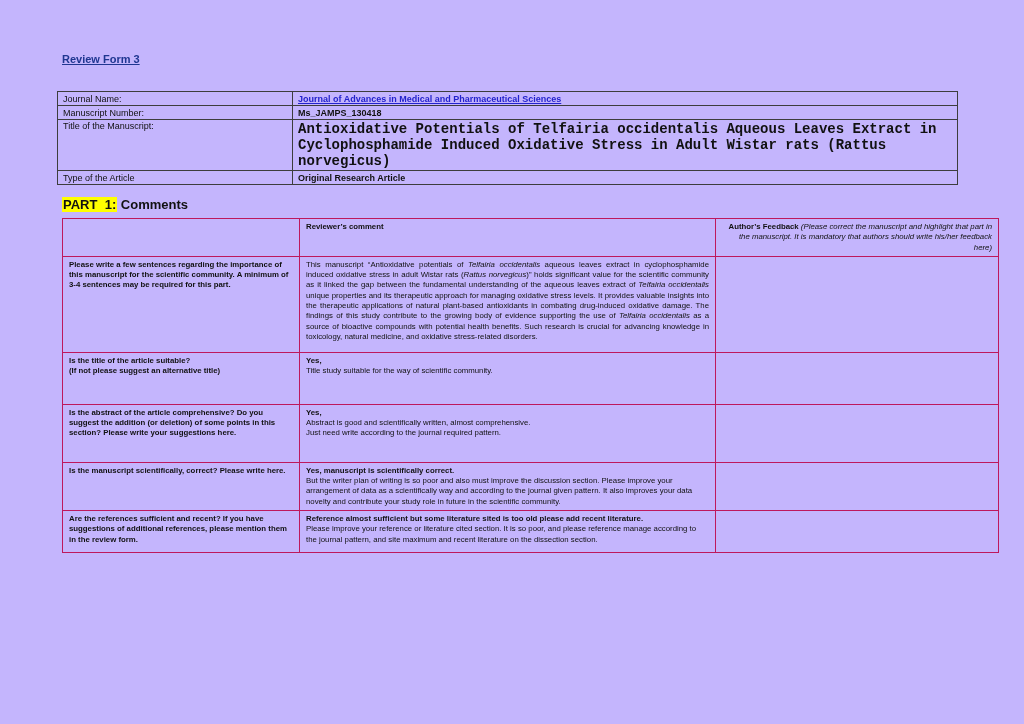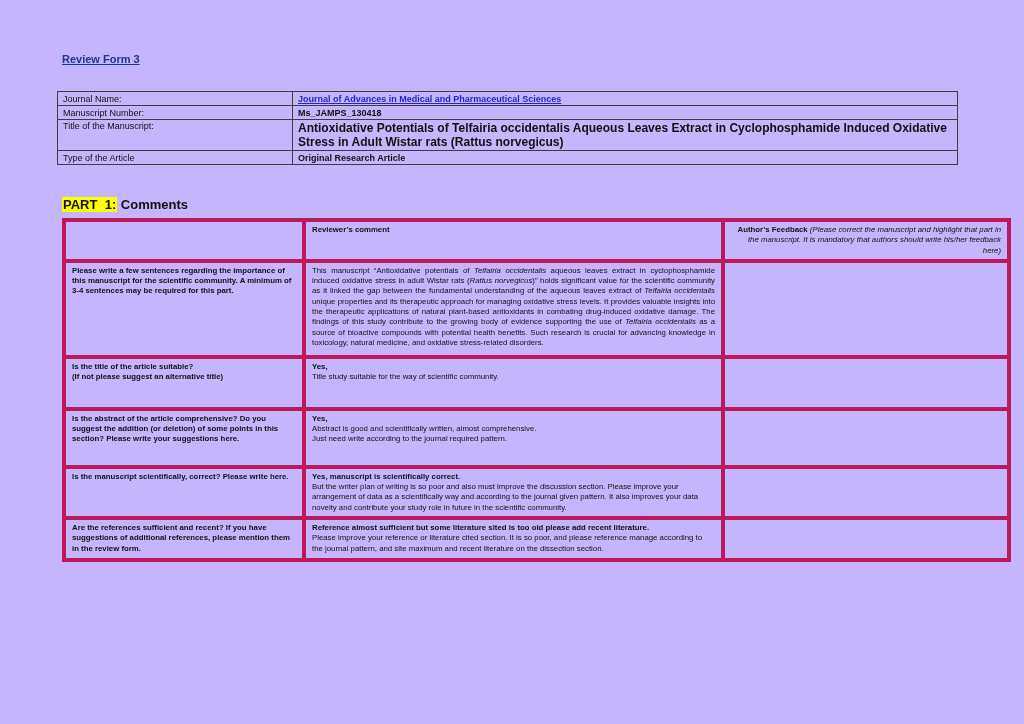--- a/index.html
+++ b/index.html
@@ -40,21 +40,21 @@
   .info-table .val { font-weight: bold; }
   .row-h { height: 14px; }
   .row-title-h { height: 27px; padding-left: 28px; }
   .info-table .label-top { vertical-align: top; }
   .link {
     color: #2323cc;
     font-weight: bold;
     text-decoration: underline;
     cursor: pointer;
   }
-  .title-val { font-size: 12px; }
+  .title-val { font-size: 14px; font-family: Liberation Mono, monospace; }
 
   
   .part1 {
     position: absolute;
     left: 62px; top: 197px;
     font-size: 13px;
     font-weight: bold;
   }
   .part1 .badge {
     background: #ffff00;
@@ -64,21 +64,21 @@
 
   
   .comments-table {
     position: absolute;
     left: 62px; top: 218px;
     width: 901px;
     font-size: 7.8px;
     line-height: 1.32;
   }
   .comments-table td {
-    border: 4px solid #be185d;
+    border: 1px solid #be185d;
     vertical-align: top;
     padding: 3px 6px;
   }
   .comments-table .c1 { width: 224px; }
   .comments-table .c2 { width: 403px; }
   .comments-table .c3 { width: 270px; text-align: right; }
   .hdr-row { height: 34px; }
   .r1 { height: 96px; }
   .r2 { height: 52px; }
   .r3 { height: 58px; }

